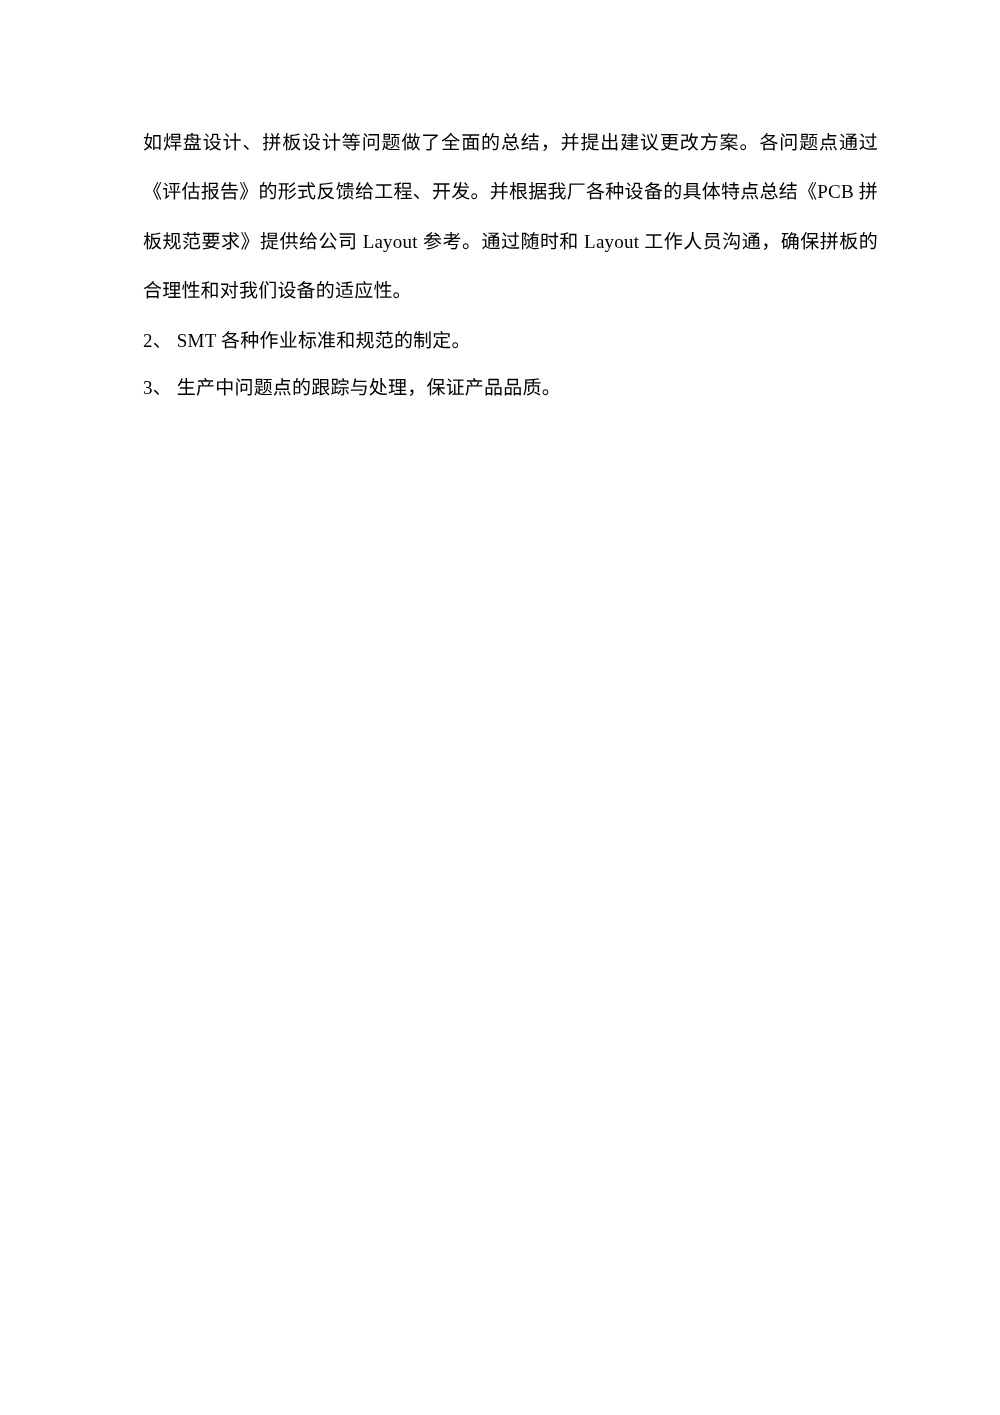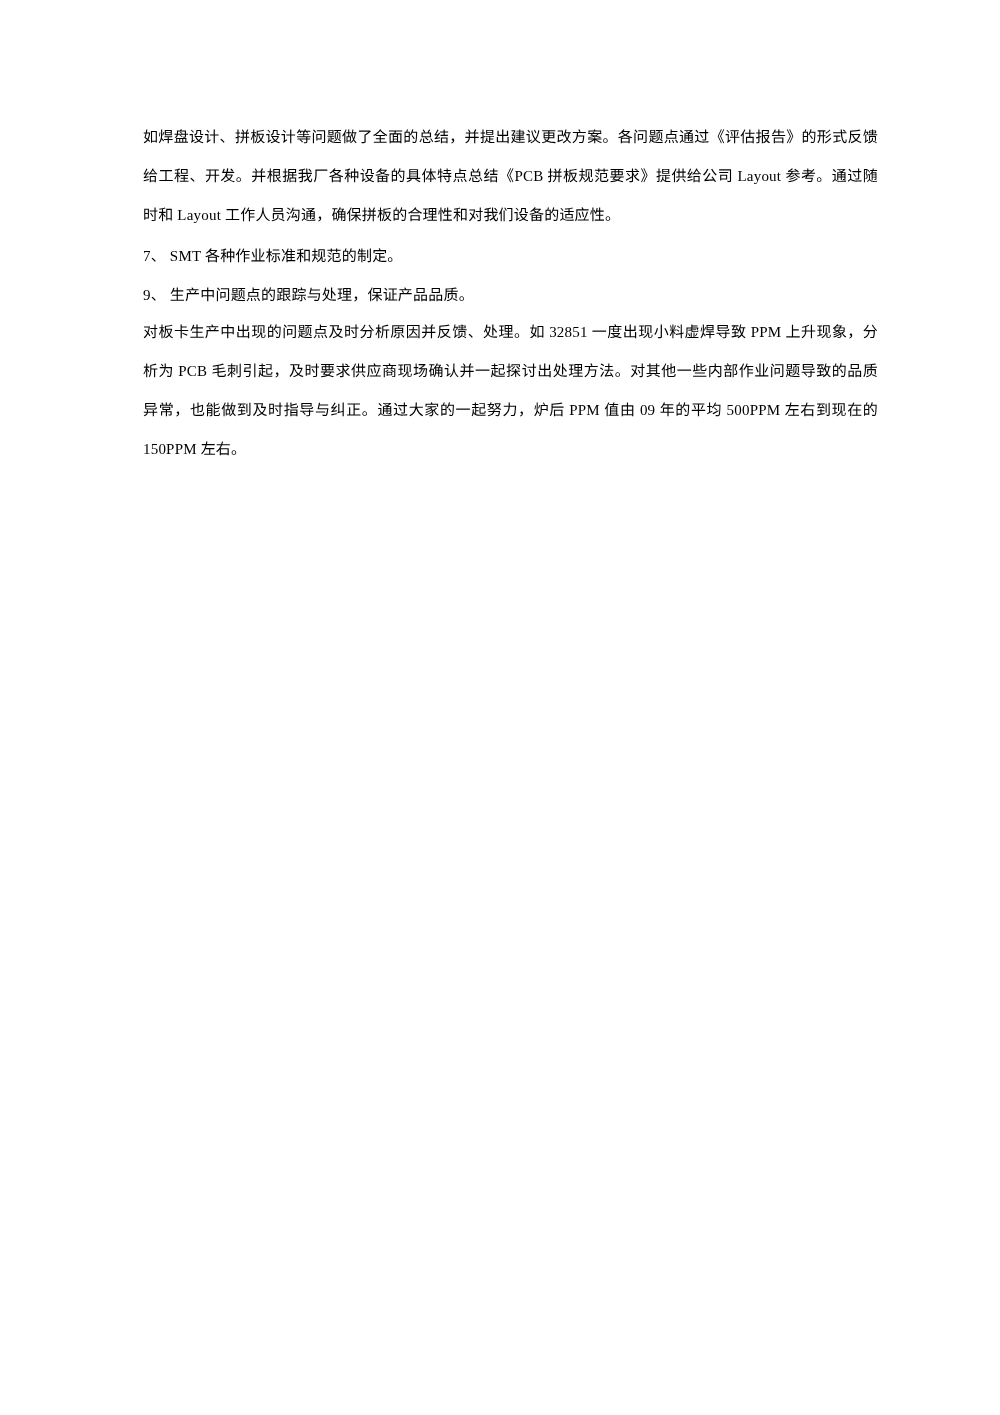--- a/index.html
+++ b/index.html
@@ -21,21 +21,21 @@
     height: 1415px;
     background: #ffffff;
     box-sizing: border-box;
     padding: 118px 122px 60px 143px;
   }
   .doc-body {
     width: 735px;
   }
   .para {
     margin: 0;
-    font-size: 15px;
+    font-size: 19px;
     line-height: 2.6;
     text-align: justify;
     text-justify: inter-ideograph;
     letter-spacing: 0.2px;
     color: #000000;
     font-family: Liberation Serif, serif;
   }
   .para.list-item {
     line-height: 2.05;
   }
@@ -45,27 +45,26 @@
 </head>
 <body>
 
 <div class="page">
   <div class="doc-body">
 
     <p class="para">如焊盘设计、拼板设计等问题做了全面的总结，并提出建议更改方案。各问题点通过《评估报告》的形式反馈给工程、开发。并根据我厂各种设备的具体特点总结《PCB 拼板规范要求》提供给公司 Layout 参考。通过随时和 Layout 工作人员沟通，确保拼板的合理性和对我们设备的适应性。</p>
 
     <div class="spacer-sm"></div>
 
-    <p class="para list-item">7、 SMT 各种作业标准和规范的制定。</p>
+    <p class="para list-item">2、 SMT 各种作业标准和规范的制定。</p>
 
     <div class="spacer-xs"></div>
 
 
     <div class="spacer-sm"></div>
 
-    <p class="para list-item">9、 生产中问题点的跟踪与处理，保证产品品质。</p>
+    <p class="para list-item">3、 生产中问题点的跟踪与处理，保证产品品质。</p>
 
     <div class="spacer-xs"></div>
 
-    <p class="para">对板卡生产中出现的问题点及时分析原因并反馈、处理。如 32851 一度出现小料虚焊导致 PPM 上升现象，分析为 PCB 毛刺引起，及时要求供应商现场确认并一起探讨出处理方法。对其他一些内部作业问题导致的品质异常，也能做到及时指导与纠正。通过大家的一起努力，炉后 PPM 值由 09 年的平均 500PPM 左右到现在的 150PPM 左右。</p>
 
   </div>
 </div>
 
 </body></html>

